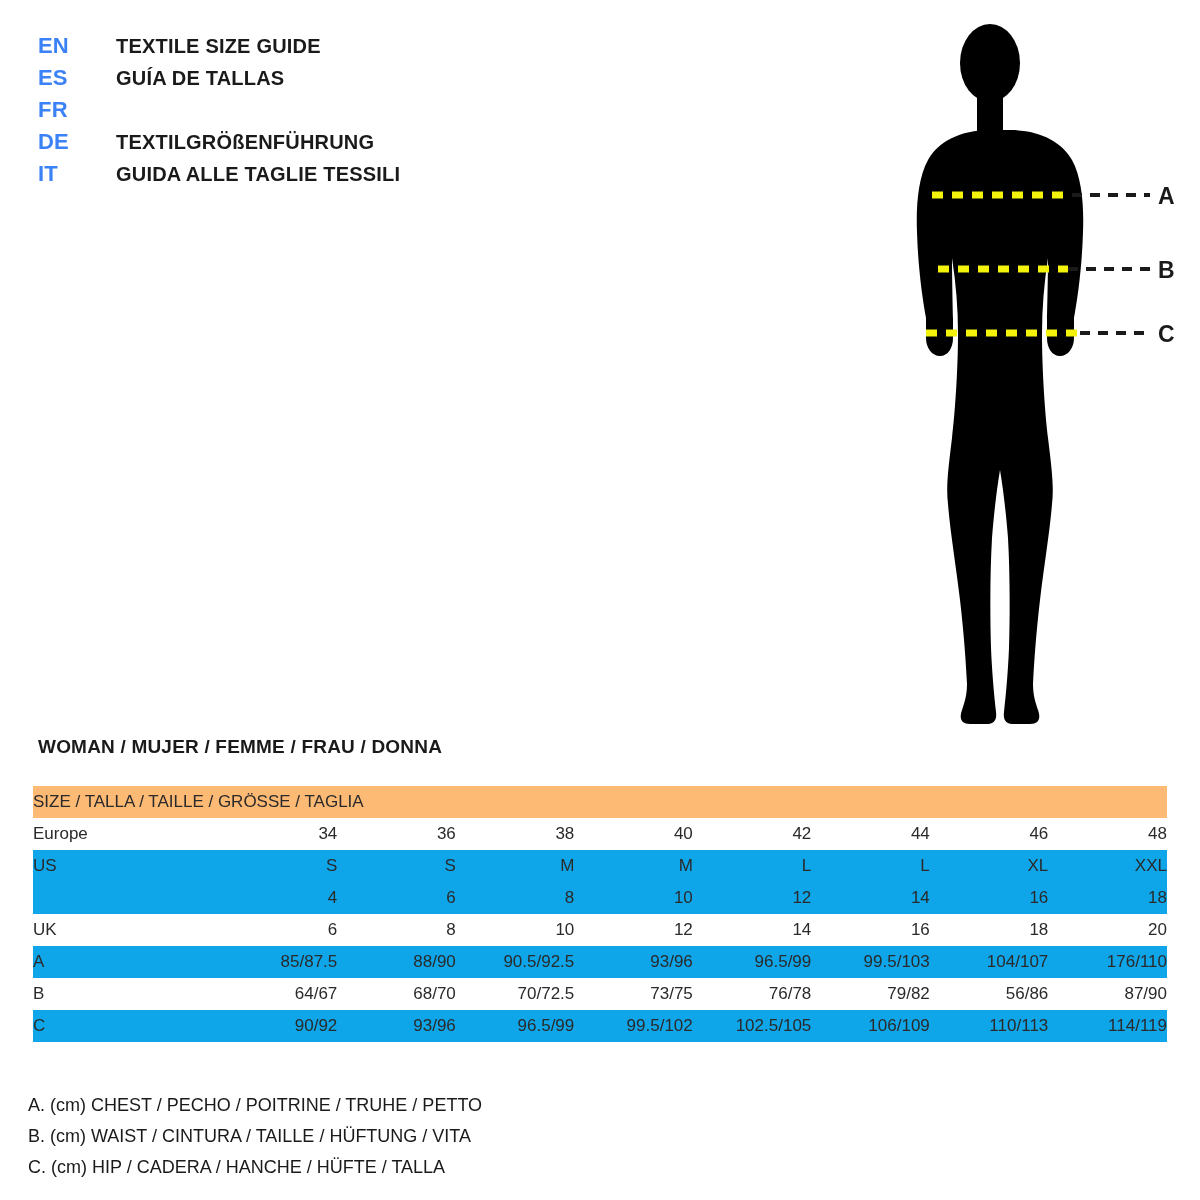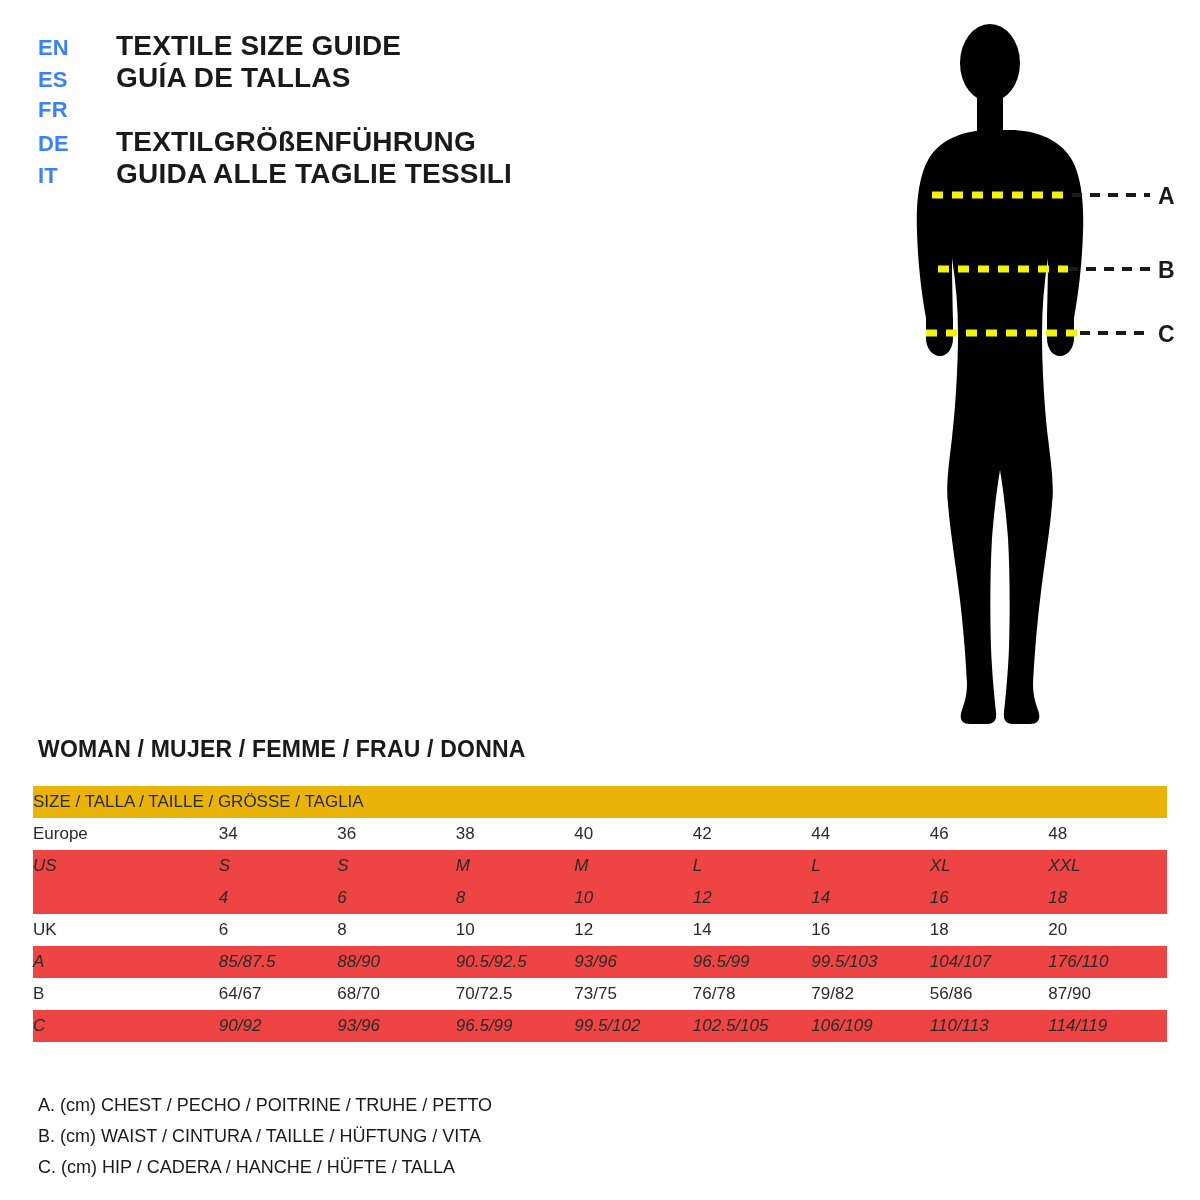--- a/index.html
+++ b/index.html
@@ -31,21 +31,21 @@
   }
   .title-lang {
     width: 78px;
     flex: 0 0 78px;
     font-size: 22px;
     font-weight: bold;
     letter-spacing: 0.2px;
     color: #3b82f6;
   }
   .title-text {
-    font-size: 28px;
+    font-size: 20px;
     font-weight: bold;
     letter-spacing: 0.2px;
     color: #1a1a1a;
     white-space: nowrap;
   }
 
   
   .figure-wrap {
     position: absolute;
     left: 860px;
@@ -53,21 +53,21 @@
     width: 320px;
     height: 720px;
   }
   .figure-wrap svg { display: block; }
 
   
   .section-label {
     position: absolute;
     left: 38px;
     top: 736px;
-    font-size: 23px;
+    font-size: 19px;
     font-weight: bold;
     letter-spacing: 0.2px;
     color: #1a1a1a;
   }
 
   
   .table-wrap {
     position: absolute;
     left: 33px;
     top: 786px;
@@ -79,41 +79,41 @@
     table-layout: fixed;
   }
   table.size-table td, table.size-table th {
     font-size: 17px;
     color: #2a2a2a;
     height: 32px;
     padding: 0;
     font-weight: normal;
   }
   .hdr-row td {
-    background: #eab308;
+    background: #fdba74;
     font-size: 17px;
     font-weight: normal;
     color: #1a1a1a;
     text-align: left;
     padding-left: 10px;
     height: 30px;
   }
-  .row-alt td { background: #ef4444; font-style: italic; }
+  .row-alt td { background: #0ea5e9; }
   .row-plain td { background: #ffffff; margin-top: 46px; }
   .col-label {
     text-align: left;
     padding-left: 10px;
     width: 185px;
   }
-  .val { text-align: left; }
+  .val { text-align: right; }
 
   
   .legend {
     position: absolute;
-    left: 38px;
+    left: 28px;
     top: 1090px;
     width: 700px;
   }
   .legend-line {
     font-size: 18px;
     line-height: 31px;
     color: #1a1a1a;
     white-space: nowrap;
   }
 

